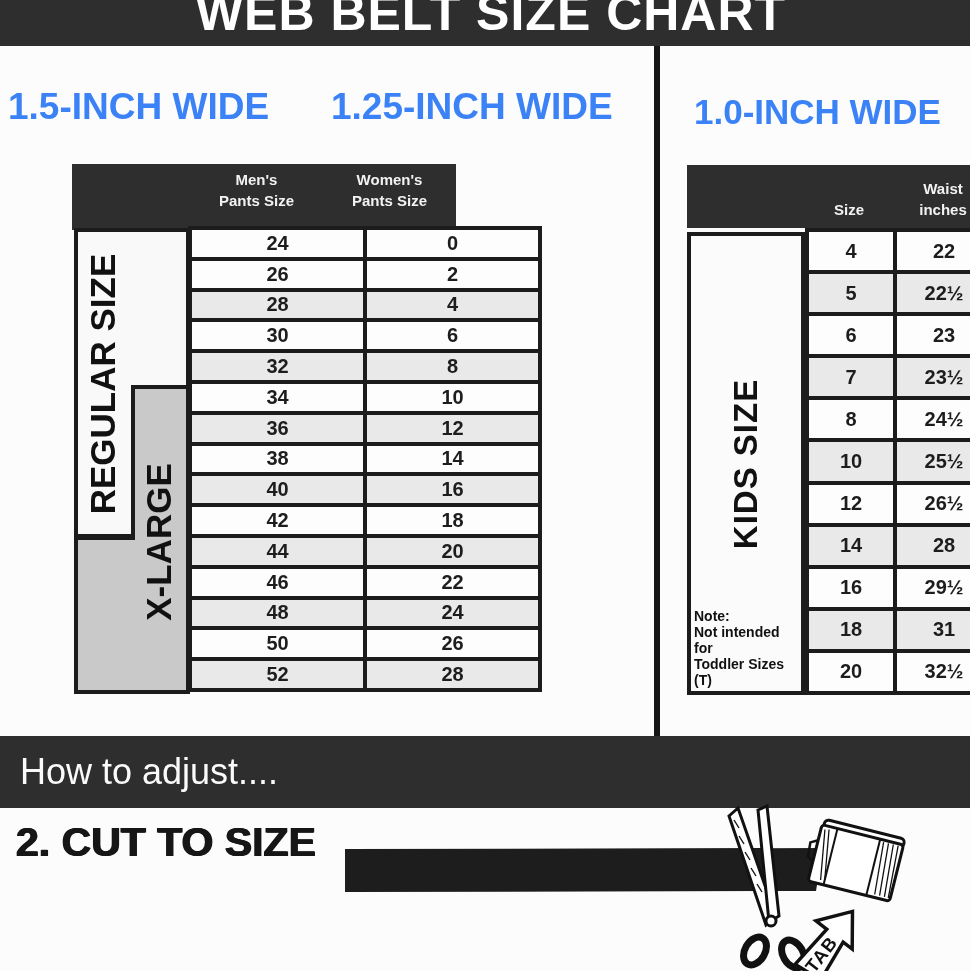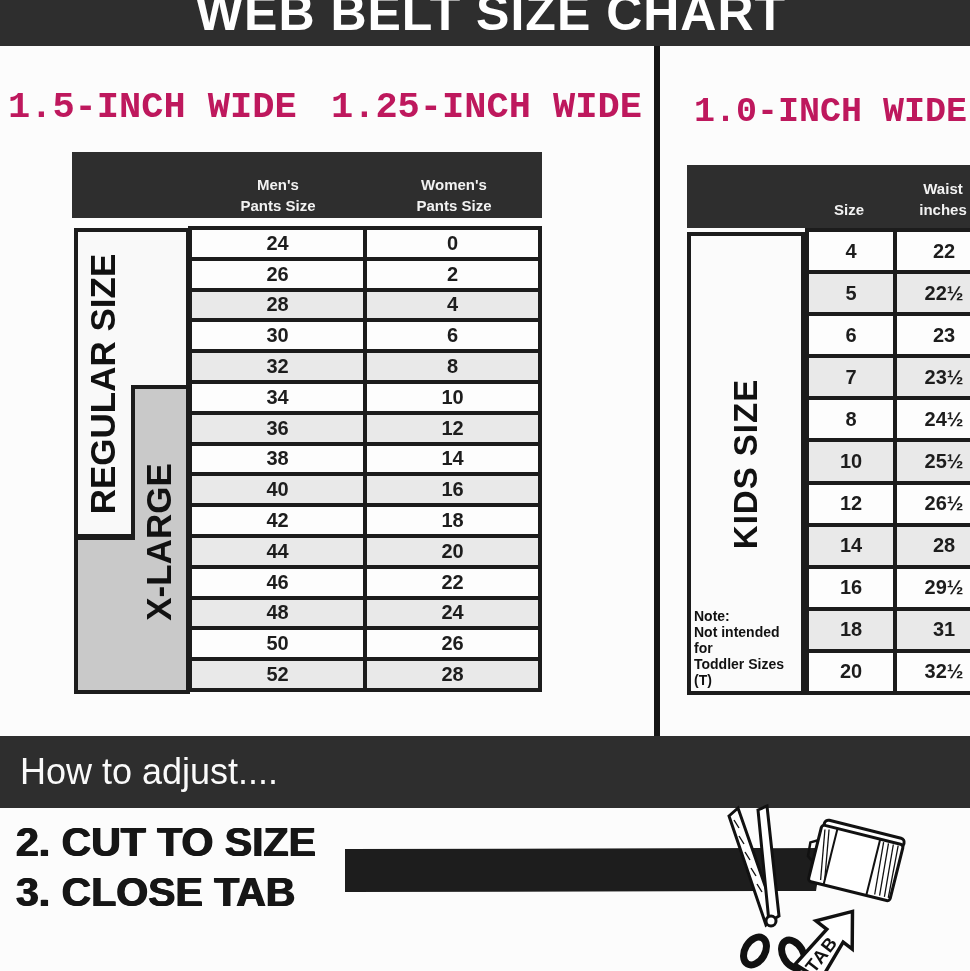--- a/index.html
+++ b/index.html
@@ -8,28 +8,28 @@
 
   
   .title-bar{position:absolute;left:0;top:0;width:970px;height:46px;background:#2e2e2e;overflow:hidden;padding-left:6px;}
   .title-bar h1{margin:-15px 0 0;text-align:center;color:#fff;font-size:50px;line-height:56px;
                 font-weight:700;letter-spacing:1px;}
 
   
   .divider{position:absolute;left:654px;top:46px;width:6px;height:690px;background:#161616;}
 
   
-  .red-h{position:absolute;top:86px;color:#be185d;font-size:37px;font-weight:700;white-space:nowrap;font-family:Liberation Mono, monospace;}
+  .red-h{position:absolute;top:86px;color:#3b82f6;font-size:37px;font-weight:700;white-space:nowrap;}
   #h15{left:8px;}
   #h125{left:331px;}
   #h10{left:694px;top:92px;font-size:35px;}
 
   
   .thead{position:absolute;background:#2e2e2e;display:flex;align-items:flex-end;color:#f2f2f2;box-sizing:border-box;}
-  #left-thead{left:72px;top:152px;width:470px;height:66px;padding:0 0 2px 118px;}
+  #left-thead{left:72px;top:164px;width:384px;height:66px;padding:0 0 19px 118px;}
   #left-thead .th{width:177px;text-align:center;font-size:15px;font-weight:700;line-height:21px;}
   #right-thead{left:687px;top:165px;width:308px;height:63px;padding:0 0 8px 118px;}
   #right-thead .th-size{width:88px;text-align:center;font-size:15px;font-weight:700;line-height:21px;}
   #right-thead .th-waist{width:100px;text-align:center;font-size:15px;font-weight:700;line-height:21px;}
   .th span{display:block;}
 
   
   .grid{position:absolute;display:grid;gap:4px;padding:4px;box-sizing:border-box;background:#1c1c1c;}
   #left-grid{left:188px;top:226px;width:354px;height:466px;grid-template-columns:1fr 1fr;grid-auto-rows:1fr;}
   #right-grid{left:805px;top:228px;width:190px;height:467px;grid-template-columns:84px 1fr;grid-auto-rows:1fr;}
@@ -168,21 +168,20 @@
       <div class="cell">20</div>
       <div class="cell">32½</div>
     </div>
 
   <div class="adjust-bar">
     <span>How to adjust....</span>
   </div>
 
   <div class="steps">
     <div>2. CUT TO SIZE</div>
-    <div>3. CLOSE TAB</div>
   </div>
 
   <svg class="belt-illo" width="635" height="173" viewBox="0 0 635 173">
 
     <polygon points="10,51 488,50 481,93 10,94" fill="#1d1d1d"></polygon>
 
     <g stroke="#111" fill="#fff">
       <polygon points="394,18 403,10 441,119 431,127" stroke-width="3"></polygon>
       <line x1="399" y1="22" x2="404" y2="30" stroke-width="1.4"></line>
       <line x1="404" y1="38" x2="409" y2="46" stroke-width="1.4"></line>

